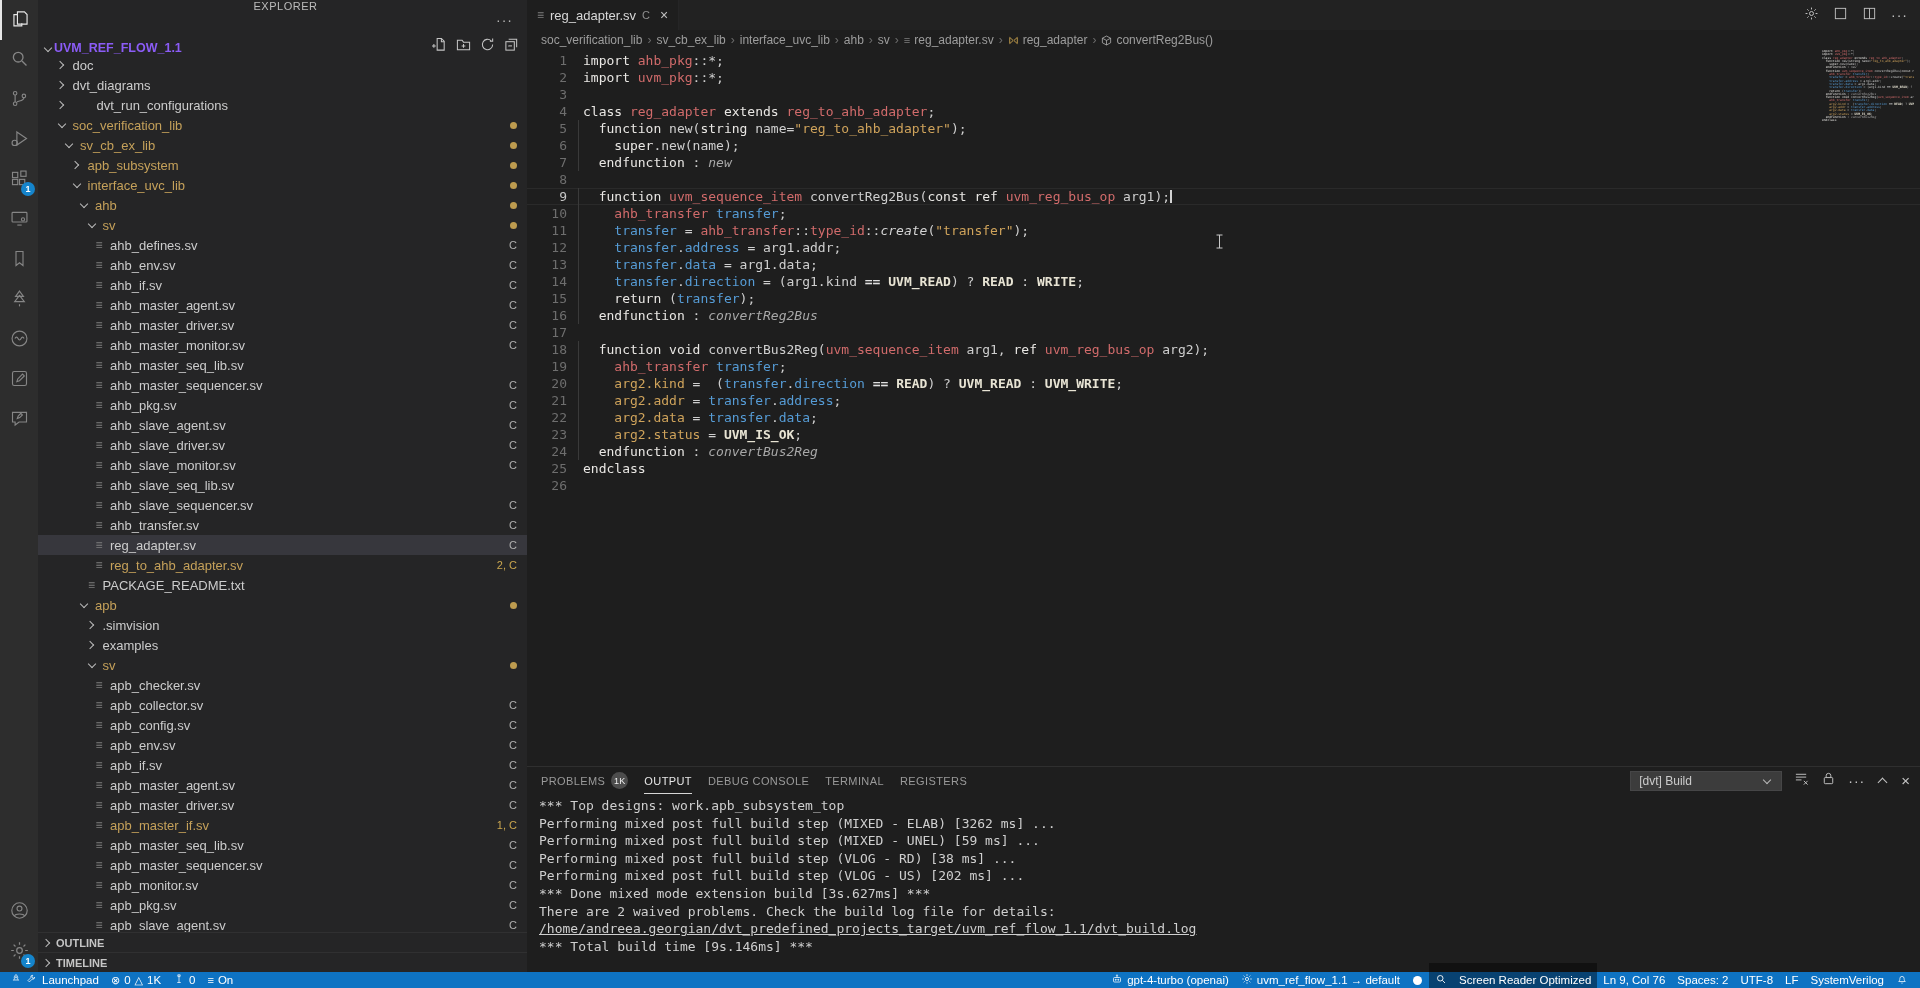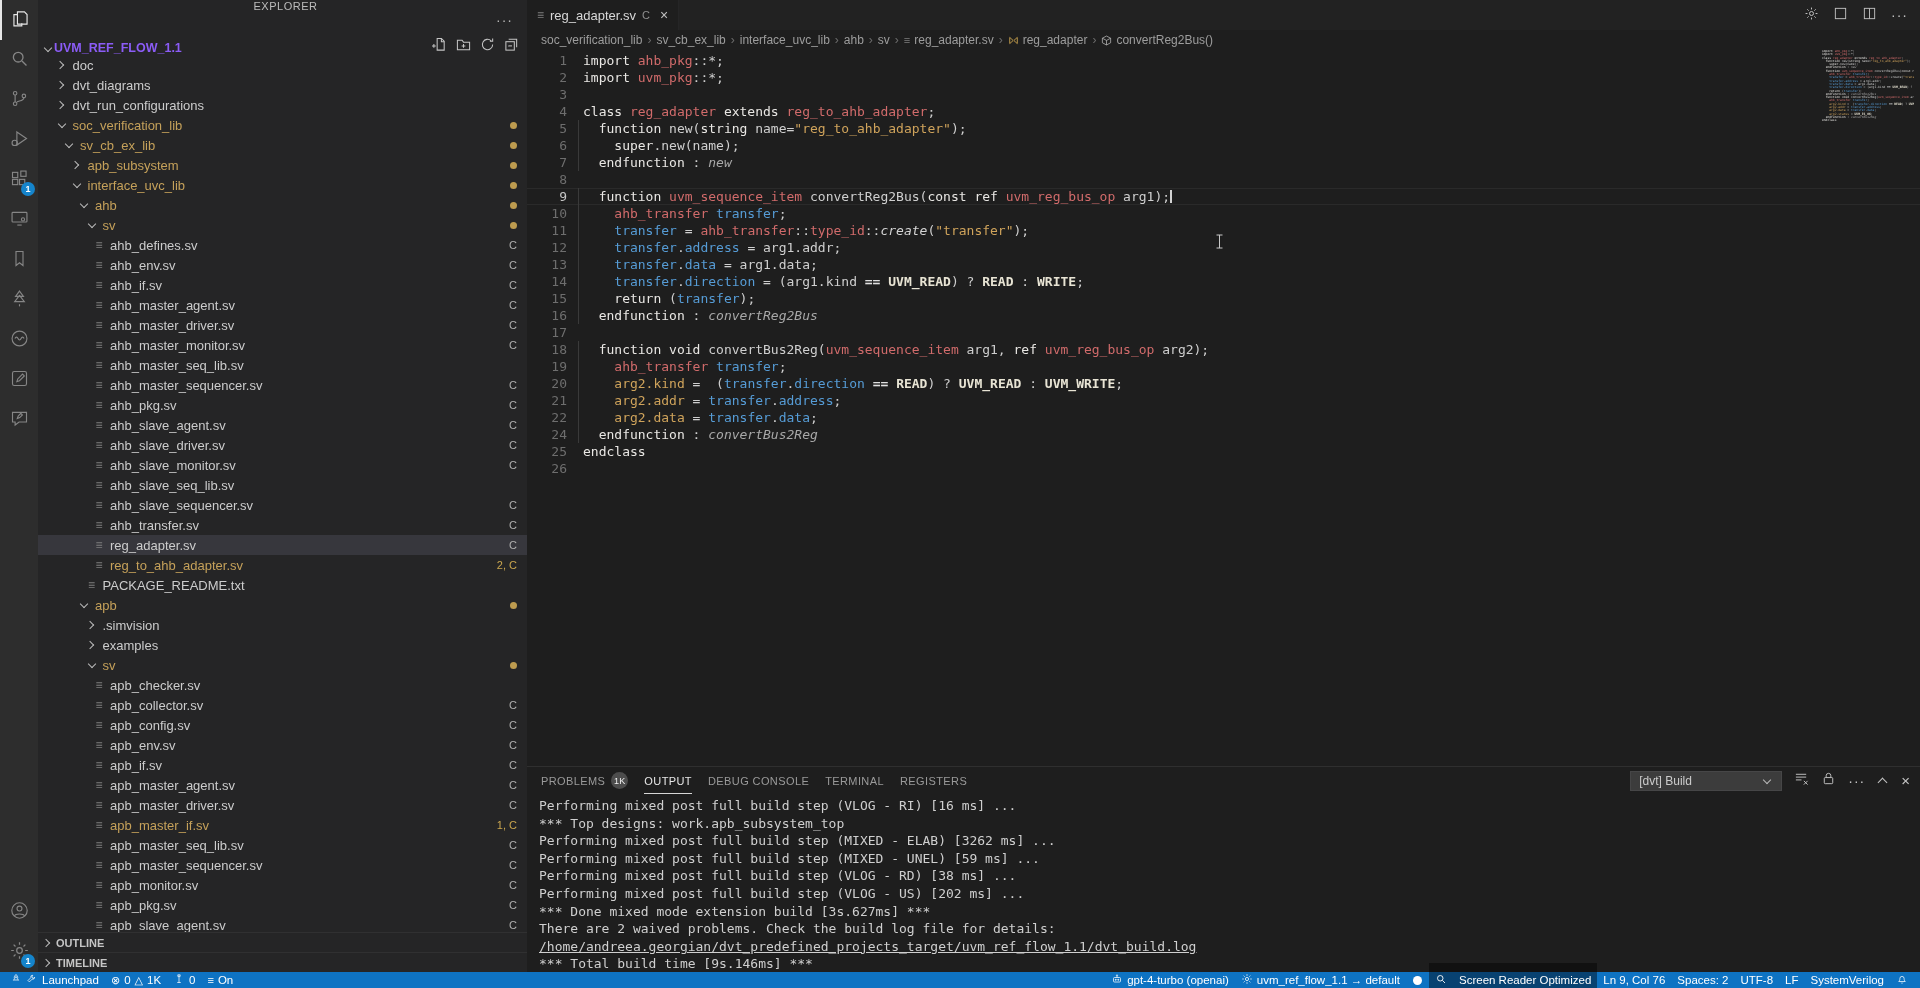--- a/index.html
+++ b/index.html
@@ -257,21 +257,21 @@
             <span class="cv right"></span>
           </span>
           <span class="tlabel">doc</span>
         </div>
         <div class="trow" style="padding-left: 15.5px;">
           <span class="twist">
             <span class="cv right"></span>
           </span>
           <span class="tlabel">dvt_diagrams</span>
         </div>
-        <div class="trow" style="padding-left: 15.5px;">
+        <div class="trow" style="padding-left: 15.5px; gap: 24px;">
           <span class="twist">
             <span class="cv right"></span>
           </span>
           <span class="tlabel">dvt_run_configurations</span>
         </div>
         <div class="trow" style="padding-left: 15.5px;">
           <span class="twist">
             <span class="cv down"></span>
           </span>
           <span class="tlabel gold">soc_verification_lib</span>
@@ -588,20 +588,21 @@
           <div class="cl"><span class="ln">13</span><span class="lc"><i class="guide"></i><span class="pln">    </span><span class="var">transfer</span><span class="pln">.</span><span class="var">data</span><span class="pln"> = arg1.data;</span></span></div>
           <div class="cl"><span class="ln">14</span><span class="lc"><i class="guide"></i><span class="pln">    </span><span class="var">transfer</span><span class="pln">.</span><span class="var">direction</span><span class="pln"> = (arg1.kind </span><span class="op">==</span><span class="pln"> </span><span class="cst">UVM_READ</span><span class="pln">) ? </span><span class="cst">READ</span><span class="pln"> : </span><span class="cst">WRITE</span><span class="pln">;</span></span></div>
           <div class="cl"><span class="ln">15</span><span class="lc"><i class="guide"></i><span class="pln">    </span><span class="kw">return</span><span class="pln"> (</span><span class="var">transfer</span><span class="pln">);</span></span></div>
           <div class="cl"><span class="ln">16</span><span class="lc"><i class="guide"></i><span class="pln">  </span><span class="kw">endfunction</span><span class="pln"> : </span><span class="lbl">convertReg2Bus</span></span></div>
           <div class="cl"><span class="ln">17</span><span class="lc"></span></div>
           <div class="cl"><span class="ln">18</span><span class="lc"><i class="guide"></i><span class="pln">  </span><span class="kw">function</span><span class="pln"> </span><span class="kw">void</span><span class="pln"> convertBus2Reg(</span><span class="typ">uvm_sequence_item</span><span class="pln"> arg1, </span><span class="kw">ref</span><span class="pln"> </span><span class="typ">uvm_reg_bus_op</span><span class="pln"> arg2);</span></span></div>
           <div class="cl"><span class="ln">19</span><span class="lc"><i class="guide"></i><span class="pln">    </span><span class="typ">ahb_transfer</span><span class="pln"> </span><span class="var">transfer</span><span class="pln">;</span></span></div>
           <div class="cl"><span class="ln">20</span><span class="lc"><i class="guide"></i><span class="pln">    </span><span class="fld">arg2.kind</span><span class="pln"> =  (</span><span class="var">transfer</span><span class="pln">.</span><span class="var">direction</span><span class="pln"> </span><span class="op">==</span><span class="pln"> </span><span class="cst">READ</span><span class="pln">) ? </span><span class="cst">UVM_READ</span><span class="pln"> : </span><span class="cst">UVM_WRITE</span><span class="pln">;</span></span></div>
           <div class="cl"><span class="ln">21</span><span class="lc"><i class="guide"></i><span class="pln">    </span><span class="fld">arg2.addr</span><span class="pln"> = </span><span class="var">transfer</span><span class="pln">.</span><span class="var">address</span><span class="pln">;</span></span></div>
           <div class="cl"><span class="ln">22</span><span class="lc"><i class="guide"></i><span class="pln">    </span><span class="fld">arg2.data</span><span class="pln"> = </span><span class="var">transfer</span><span class="pln">.</span><span class="var">data</span><span class="pln">;</span></span></div>
+          <div class="cl"><span class="ln">23</span><span class="lc"><i class="guide"></i><span class="pln">    </span><span class="fld">arg2.status</span><span class="pln"> = </span><span class="cst">UVM_IS_OK</span><span class="pln">;</span></span></div>
           <div class="cl"><span class="ln">24</span><span class="lc"><i class="guide"></i><span class="pln">  </span><span class="kw">endfunction</span><span class="pln"> : </span><span class="lbl">convertBus2Reg</span></span></div>
           <div class="cl"><span class="ln">25</span><span class="lc"><span class="kw">endclass</span></span></div>
           <div class="cl"><span class="ln">26</span><span class="lc"></span></div>
         </div>
       <div class="minimap" id="minimap">
           <div class="ml"><span class="kw">import</span><span class="pln"> </span><span class="typ">ahb_pkg</span><span class="pln">::*;</span></div>
           <div class="ml"><span class="kw">import</span><span class="pln"> </span><span class="typ">uvm_pkg</span><span class="pln">::*;</span></div>
           <div class="ml"></div>
           <div class="ml"><span class="kw">class</span><span class="pln"> </span><span class="typ">reg_adapter</span><span class="pln"> </span><span class="kw">extends</span><span class="pln"> </span><span class="typ">reg_to_ahb_adapter</span><span class="pln">;</span></div>
           <div class="ml"><span class="pln">  </span><span class="kw">function</span><span class="pln"> new(</span><span class="kw">string</span><span class="pln"> name=</span><span class="str">"reg_to_ahb_adapter"</span><span class="pln">);</span></div>
@@ -663,21 +664,20 @@
           <span><svg viewBox="0 0 16 16" fill="none" stroke="currentColor">
                 <rect x="3.5" y="7" width="9" height="6.5" rx="1"></rect>
                 <path d="M5.5 7V5a2.5 2.5 0 0 1 5 0v2"></path>
               </svg></span>
           <span class="dots">···</span>
           <span class="chup"></span>
           <span class="pclose">×</span>
         </div>
       </div>
       <div class="p-body" id="output">
-          <div class="oline">Performing mixed post full build step (VLOG - RI) [16 ms] ...</div>
           <div class="oline">*** Top designs: work.apb_subsystem_top</div>
           <div class="oline">Performing mixed post full build step (MIXED - ELAB) [3262 ms] ...</div>
           <div class="oline">Performing mixed post full build step (MIXED - UNEL) [59 ms] ...</div>
           <div class="oline">Performing mixed post full build step (VLOG - RD) [38 ms] ...</div>
           <div class="oline">Performing mixed post full build step (VLOG - US) [202 ms] ...</div>
           <div class="oline">*** Done mixed mode extension build [3s.627ms] ***</div>
           <div class="oline">There are 2 waived problems. Check the build log file for details:</div>
           <div class="oline olink">/home/andreea.georgian/dvt_predefined_projects_target/uvm_ref_flow_1.1/dvt_build.log</div>
           <div class="oline">*** Total build time [9s.146ms] ***</div>
         </div>

